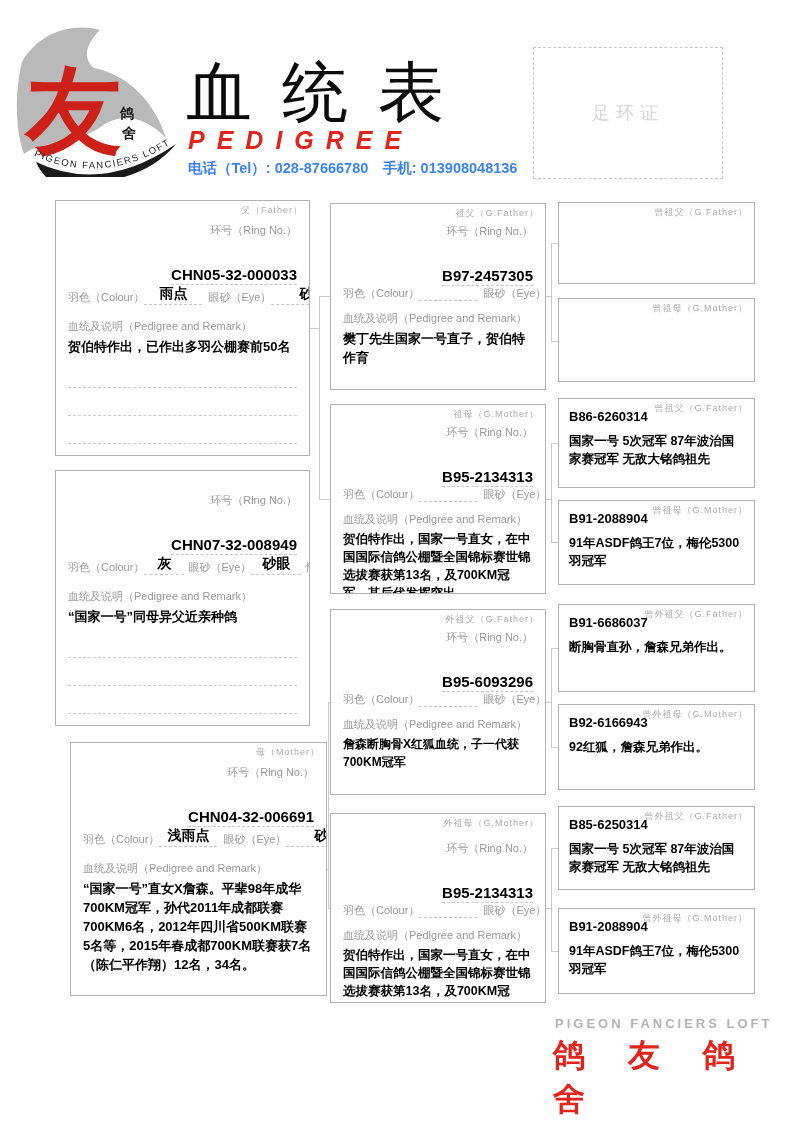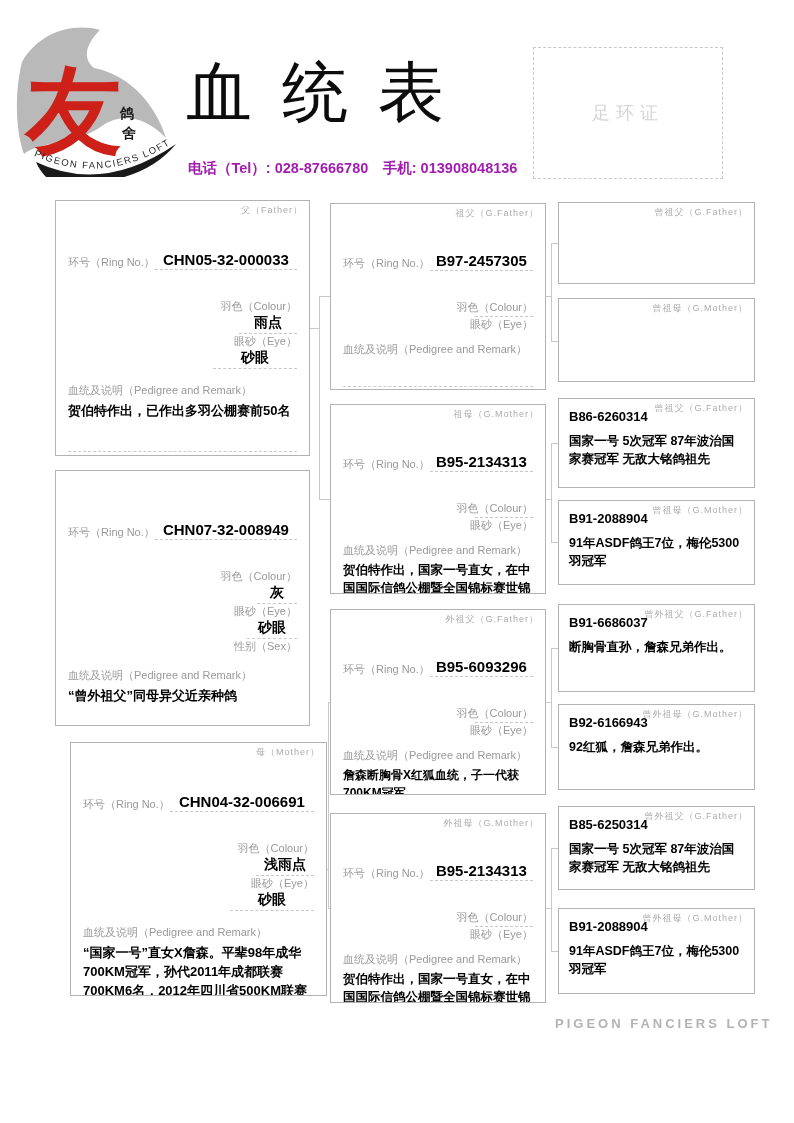--- a/index.html
+++ b/index.html
@@ -5,35 +5,35 @@
   html,body{margin:0;padding:0;background:#fff;}
   body{font-family:"Liberation Sans","DejaVu Sans",sans-serif;}
   #page{position:relative;width:794px;height:1123px;background:#fff;overflow:hidden;}
 
   
   .logo{position:absolute;left:8px;top:22px;width:175px;height:155px;}
   .title{position:absolute;left:186px;top:48px;font-size:66px;font-weight:400;
          letter-spacing:30px;color:#0c0c0c;font-family:"Liberation Serif","DejaVu Serif",serif;}
   .subtitle{position:absolute;left:188px;top:126px;font-size:25px;font-weight:bold;
             font-style:italic;color:#e2241c;letter-spacing:12px;}
-  .contact{position:absolute;left:188px;top:159px;font-size:14.5px;font-weight:bold;color:#a21caf;text-align:center;}
+  .contact{position:absolute;left:188px;top:159px;font-size:14.5px;font-weight:bold;color:#3b82f6;text-align:center;}
   .ringcert{position:absolute;left:533px;top:47px;width:188px;height:130px;
             border:1.5px dashed #c9c9c9;display:flex;align-items:center;justify-content:center;
             font-size:18px;letter-spacing:6px;color:#d5d5d5;}
 
   
   .box,.sbox{position:absolute;border:1px solid #b2b2b2;background:#fff;box-sizing:border-box;overflow:hidden;}
   .box{padding:16px 12px 8px 12px;}
   .sbox{padding:10px 8px 6px 10px;}
   .role{position:absolute;top:3px;right:6px;font-size:9px;color:#ababab;letter-spacing:1px;}
   .flabel{font-size:11px;color:#999;white-space:nowrap;}
-  .ringrow{display:flex;align-items:flex-end;margin-top:6px;}
+  .ringrow{display:flex;align-items:flex-end;margin-top:6px;flex-direction:column;}
   .ringrow .rv{flex:1;border-bottom:1px dashed #c8c8c8;text-align:center;
                font-weight:bold;font-size:15px;color:#000;padding-bottom:1px;margin-top:28px;}
-  .fieldrow{display:flex;align-items:flex-end;margin-top:29px;flex-direction:column;}
+  .fieldrow{display:flex;align-items:flex-end;margin-top:0;}
   .fieldrow .fv{border-bottom:1px dashed #c8c8c8;font-weight:bold;font-size:14px;color:#000;
                 text-align:center;min-width:52px;padding:0 3px 1px 3px;}
   .fieldrow .fv.wide{min-width:78px;}
   .remark-label{margin-top:14px;}
   .remark{margin-top:3px;font-weight:bold;font-size:13px;line-height:19px;color:#000;}
   .lines{margin-top:4px;}
   .ln{height:27px;border-bottom:1px dashed #cccccc;}
   .ln2{height:25px;border-bottom:1px dashed #cccccc;}
 
   
@@ -64,20 +64,21 @@
       <defs>
           <path id="arcp" d="M22,132 Q95,166 166,120" fill="none"></path>
         </defs>
       <text font-size="9.5" fill="#2a2a2a" letter-spacing="1.5">
         <textPath href="#arcp" startOffset="4">PIGEON FANCIERS LOFT</textPath>
       </text>
     </svg>
   </div>
 
   <div class="title">血统表</div>
+  <div class="subtitle">PEDIGREE</div>
   <div class="contact">电话（Tel）: 028-87666780　手机: 013908048136</div>
   <div class="ringcert">
     <span>足环证</span>
   </div>
 
   <div class="conn" style="left:310px;top:328px;width:10px;height:1px"></div>
   <div class="conn" style="left:319px;top:296px;width:1px;height:204px"></div>
   <div class="conn" style="left:319px;top:296px;width:11px;height:1px"></div>
   <div class="conn" style="left:319px;top:499px;width:11px;height:1px"></div>
 
@@ -135,21 +136,21 @@
     </div>
     <div class="fieldrow">
       <span class="flabel">羽色（Colour）</span>
       <span class="fv" style="min-width:34px">灰</span>
       <span class="flabel" style="margin-left:4px">眼砂（Eye）</span>
       <span class="fv" style="min-width:44px">砂眼</span>
       <span class="flabel" style="margin-left:4px">性别（Sex）</span>
 
     </div>
     <div class="flabel remark-label">血统及说明（Pedigree and Remark）</div>
-    <div class="remark">“曾外祖父”同母异父近亲种鸽</div>
+    <div class="remark">“国家一号”同母异父近亲种鸽</div>
     <div class="lines">
       <div class="ln"></div>
         <div class="ln"></div>
         <div class="ln"></div>
         <div class="ln"></div>
         <div class="ln"></div>
     </div>
   </div>
 
   <div class="box" style="left:70px;top:742px;width:257px;height:254px">
@@ -178,20 +179,21 @@
       <span class="flabel">环号（Ring No.）</span>
       <span class="rv">B97-2457305</span>
     </div>
     <div class="fieldrow">
       <span class="flabel">羽色（Colour）</span>
       <span class="fv"></span>
       <span class="flabel" style="margin-left:6px">眼砂（Eye）</span>
 
     </div>
     <div class="flabel remark-label" style="margin-top:10px">血统及说明（Pedigree and Remark）</div>
+    <div class="remark">樊丁先生国家一号直子，贺伯特作育</div>
     <div class="lines">
       <div class="ln2"></div>
         <div class="ln2"></div>
     </div>
   </div>
 
   <div class="box" style="left:330px;top:404px;width:216px;height:190px;padding-top:14px">
     <div class="role">祖母（G.Mother）</div>
     <div class="ringrow">
       <span class="flabel">环号（Ring No.）</span>
@@ -223,21 +225,21 @@
 
     </div>
     <div class="flabel remark-label" style="margin-top:10px">血统及说明（Pedigree and Remark）</div>
     <div class="remark" style="font-size:12px;line-height:18px">詹森断胸骨X红狐血统，子一代获700KM冠军</div>
     <div class="lines">
       <div class="ln2"></div>
         <div class="ln2"></div>
     </div>
   </div>
 
-  <div class="box" style="left:330px;top:813px;width:216px;height:190px;padding-top:14px">
+  <div class="box" style="left:330px;top:813px;width:216px;height:190px;padding-top:21px">
     <div class="role">外祖母（G.Mother）</div>
     <div class="ringrow">
       <span class="flabel">环号（Ring No.）</span>
       <span class="rv">B95-2134313</span>
     </div>
     <div class="fieldrow">
       <span class="flabel">羽色（Colour）</span>
       <span class="fv"></span>
       <span class="flabel" style="margin-left:6px">眼砂（Eye）</span>
 
@@ -291,14 +293,15 @@
     <div class="sremark">国家一号 5次冠军 87年波治国家赛冠军 无敌大铭鸽祖先</div>
   </div>
 
   <div class="sbox" style="left:558px;top:908px;width:197px;height:86px">
     <div class="role">曾外祖母（G.Mother）</div>
     <div class="sring">B91-2088904</div>
     <div class="sremark">91年ASDF鸽王7位，梅伦5300羽冠军</div>
   </div>
 
   <div class="loft-en">PIGEON FANCIERS LOFT</div>
+  <div class="loft-cn">鸽 友 鸽 舍</div>
 
 </div>
 
 </body></html>

